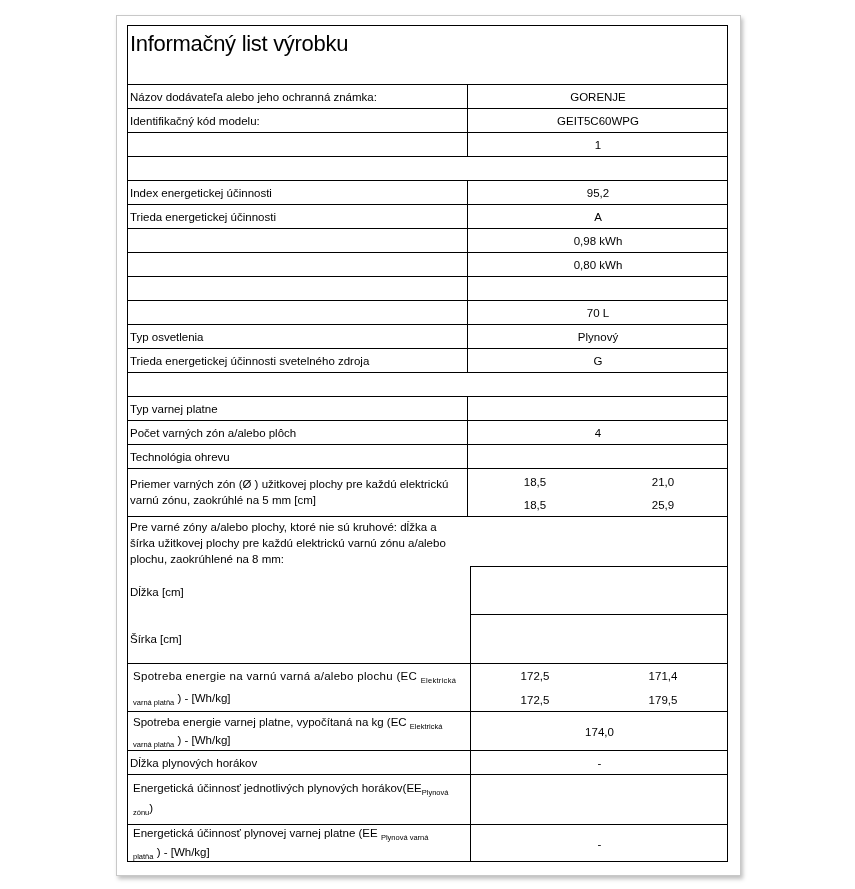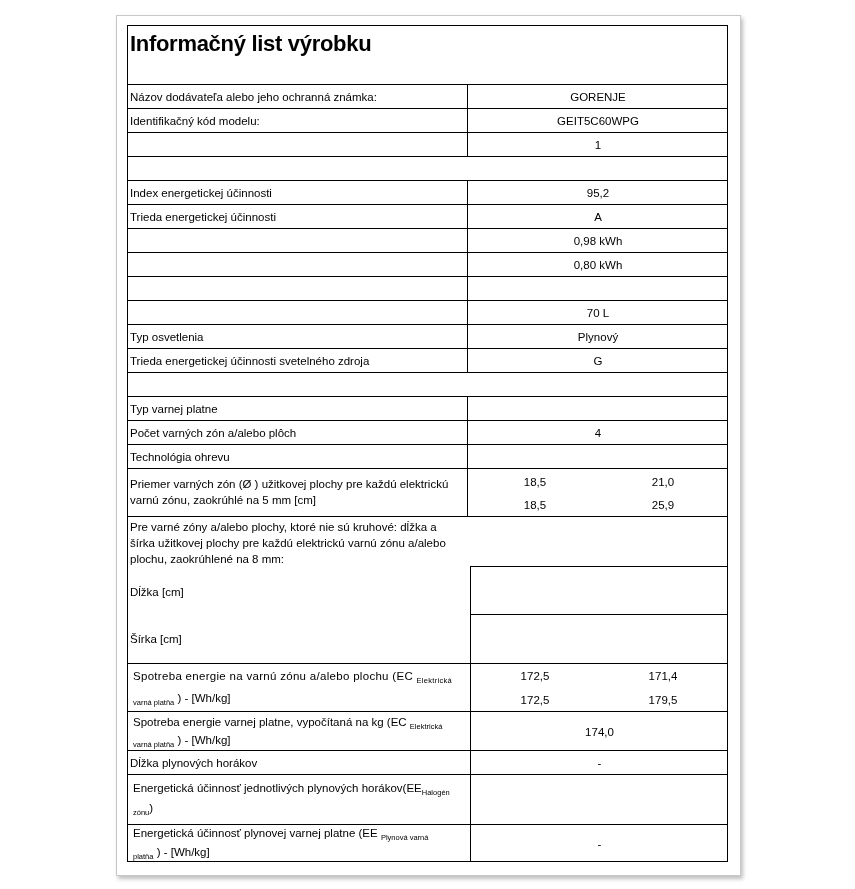--- a/index.html
+++ b/index.html
@@ -8,21 +8,21 @@
   .page { position: absolute; left: 116px; top: 15px; width: 623px; height: 859px;
           background: #fff; border: 1px solid #c8c8c8;
           box-shadow: 2px 3px 4px rgba(0,0,0,0.25); }
   .tbl { position: absolute; left: 127px; top: 25px; width: 601px; height: 837px;
          border: 1px solid #000; box-sizing: border-box; }
   .hl { position: absolute; height: 1px; background: #000; }
   .vl { position: absolute; width: 1px; background: #000; }
   .txt { position: absolute; font-size: 11.5px; line-height: 14px; white-space: nowrap; }
   .lbl { left: 130px; }
   .val { text-align: center; }
-  .title { position: absolute; left: 130px; top: 31px; font-size: 22px; font-weight: bold;
+  .title { position: absolute; left: 130px; top: 31px; font-size: 22px; font-weight: normal;
            letter-spacing: -0.3px; white-space: nowrap; }
   .sub { font-size: 7.5px; vertical-align: -3px; margin-top: 12px; }
   .wide { letter-spacing: 0.3px; }
 </style>
 </head>
 <body>
 
 <div class="page"></div>
 <div class="tbl"></div>
 
@@ -106,33 +106,33 @@
 <div class="txt val" style="left:633px;width:60px;top:498px">25,9</div>
 
 <div class="txt lbl" style="top:520px">Pre varné zóny a/alebo plochy, ktoré nie sú kruhové: dĺžka a</div>
 <div class="txt lbl" style="top:536px">šírka užitkovej plochy pre každú elektrickú varnú zónu a/alebo</div>
 <div class="txt lbl" style="top:552px">plochu, zaokrúhlené na 8 mm:</div>
 <div class="txt lbl" style="top:585px">Dĺžka [cm]</div>
 <div class="txt val" style="left:471px;width:257px;top:583px"></div>
 <div class="txt lbl" style="top:632px">Šírka [cm]</div>
 <div class="txt val" style="left:471px;width:257px;top:632px"></div>
 
-<div class="txt wide" style="left:133px;top:669px"><span>Spotreba energie na varnú zónu a/alebo plochu (EC</span> <span class="sub">Elektrická</span></div>
+<div class="txt wide" style="left:133px;top:669px"><span>Spotreba energie na varnú varná a/alebo plochu (EC</span> <span class="sub">Elektrická</span></div>
 <div class="txt" style="left:133px;top:691px"><span class="sub">varná platňa</span> <span>) - [Wh/kg]</span></div>
 <div class="txt val" style="left:505px;width:60px;top:669px">172,5</div>
 <div class="txt val" style="left:633px;width:60px;top:669px">171,4</div>
 <div class="txt val" style="left:505px;width:60px;top:693px">172,5</div>
 <div class="txt val" style="left:633px;width:60px;top:693px">179,5</div>
 
 <div class="txt" style="left:133px;top:715px"><span>Spotreba energie varnej platne, vypočítaná na kg (EC</span> <span class="sub">Elektrická</span></div>
 <div class="txt" style="left:133px;top:733px"><span class="sub">varná platňa</span> <span>) - [Wh/kg]</span></div>
 <div class="txt val" style="left:471px;width:257px;top:725px">174,0</div>
 
 <div class="txt lbl" style="top:756px">Dĺžka plynových horákov</div>
 <div class="txt val" style="left:471px;width:257px;top:756px">-</div>
 
-<div class="txt" style="left:133px;top:781px"><span>Energetická účinnosť jednotlivých plynových horákov(EE</span><span class="sub">Halogén</span></div>
+<div class="txt" style="left:133px;top:781px"><span>Energetická účinnosť jednotlivých plynových horákov(EE</span><span class="sub">Plynová</span></div>
 <div class="txt" style="left:133px;top:801px"><span class="sub">zónu</span><span>)</span></div>
 <div class="txt val" style="left:471px;width:257px;top:792px"></div>
 
 <div class="txt" style="left:133px;top:826px"><span>Energetická účinnosť plynovej varnej platne (EE</span> <span class="sub">Plynová varná</span></div>
 <div class="txt" style="left:133px;top:845px"><span class="sub">platňa</span> <span>) - [Wh/kg]</span></div>
 <div class="txt val" style="left:471px;width:257px;top:837px">-</div>
 
 </body></html>

